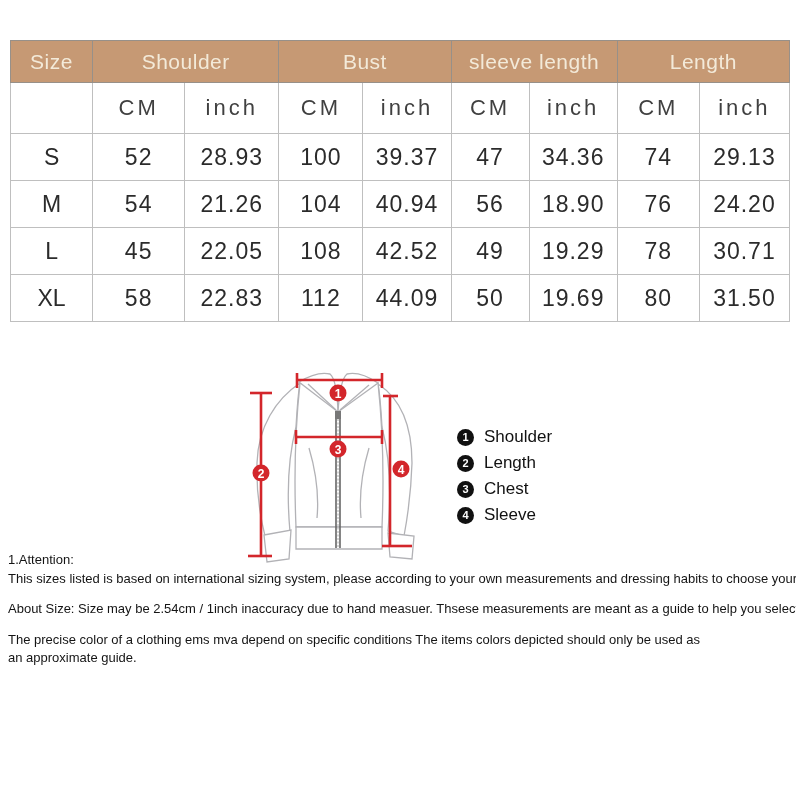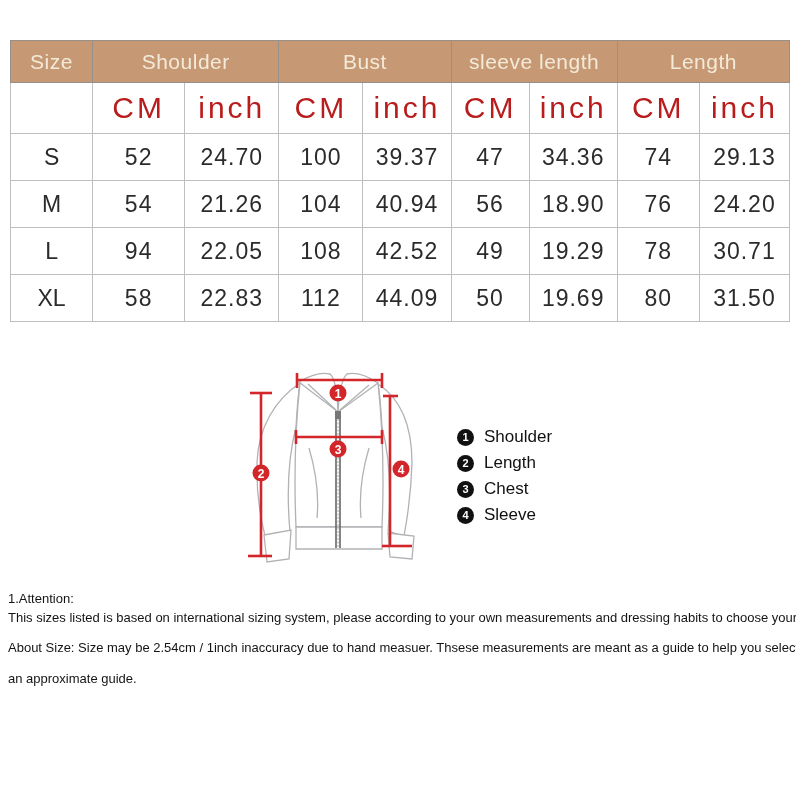--- a/index.html
+++ b/index.html
@@ -4,37 +4,37 @@
 <style>
   html,body{margin:0;padding:0;background:#fff;}
   #canvas{position:relative;width:800px;height:800px;background:#ffffff;overflow:hidden;
           font-family:"Liberation Sans",sans-serif;color:#2b2b2b;}
 
   
   .size-table{position:absolute;top:40px;left:10px;width:780px;border-collapse:collapse;table-layout:fixed;padding-left:32px;}
   .size-table th,.size-table td{border:1px solid #bfbfbf;text-align:center;vertical-align:middle;padding:0;}
   .size-table .hdr-row th{background:#c69974;color:#f3ead9;font-size:21px;font-weight:normal;
                           border-color:#979089;height:41px;letter-spacing:.5px;}
-  .size-table .unit-row td{height:50px;font-size:30px;letter-spacing:3px;color:#b91c1c;}
+  .size-table .unit-row td{height:50px;font-size:22px;letter-spacing:3px;color:#404040;}
   .size-table .data-row td{height:46px;font-size:23px;letter-spacing:1px;color:#2b2b2b;}
   .size-table .data-row td.size-cell{letter-spacing:0;}
 
   
   #diagram-svg{position:absolute;left:0;top:0;width:800px;height:800px;}
 
   
   .legend{position:absolute;left:457px;top:424px;}
   .legend-item{display:flex;align-items:center;height:26px;}
   .legend-badge{display:inline-flex;align-items:center;justify-content:center;
                 width:17px;height:17px;border-radius:50%;background:#111;color:#fff;
                 font-size:11px;font-weight:bold;flex:0 0 17px;}
   .legend-label{margin-left:10px;font-size:17px;color:#111;}
 
   
-  .notes{position:absolute;left:8px;top:551px;width:788px;font-size:13px;line-height:18.5px;color:#141414;margin-top:39px;}
+  .notes{position:absolute;left:8px;top:551px;width:788px;font-size:13px;line-height:18.5px;color:#141414;}
   .note-section{margin-bottom:12px;}
   .note-line{white-space:nowrap;overflow:hidden;}
 </style>
 </head>
 <body>
 
 <div id="canvas">
 
   <table class="size-table">
     <colgroup>
@@ -63,42 +63,42 @@
       <td>CM</td>
       <td>inch</td>
       <td>CM</td>
       <td>inch</td>
       <td>CM</td>
       <td>inch</td>
     </tr>
     <tr class="data-row">
       <td class="size-cell">S</td>
       <td>52</td>
-      <td>24.70</td>
+      <td>28.93</td>
       <td>100</td>
       <td>39.37</td>
       <td>47</td>
       <td>34.36</td>
       <td>74</td>
       <td>29.13</td>
     </tr>
     <tr class="data-row">
       <td class="size-cell">M</td>
       <td>54</td>
       <td>21.26</td>
       <td>104</td>
       <td>40.94</td>
       <td>56</td>
       <td>18.90</td>
       <td>76</td>
       <td>24.20</td>
     </tr>
     <tr class="data-row">
       <td class="size-cell">L</td>
-      <td>94</td>
+      <td>45</td>
       <td>22.05</td>
       <td>108</td>
       <td>42.52</td>
       <td>49</td>
       <td>19.29</td>
       <td>78</td>
       <td>30.71</td>
     </tr>
     <tr class="data-row">
       <td class="size-cell">XL</td>
@@ -196,17 +196,18 @@
 
   <div class="notes">
     <div class="note-section">
       <div class="note-line">1.Attention:</div>
       <div class="note-line">This sizes listed is based on international sizing system, please according to your own measurements and dressing habits to choose your suitable size.</div>
     </div>
     <div class="note-section">
       <div class="note-line">About Size: Size may be 2.54cm / 1inch inaccuracy due to hand measuer. Thsese measurements are meant as a guide to help you select the correct size.</div>
     </div>
     <div class="note-section">
+      <div class="note-line">The precise color of a clothing ems mva depend on specific conditions The items colors depicted should only be used as</div>
       <div class="note-line">an approximate guide.</div>
     </div>
   </div>
 
 </div>
 
 </body></html>

